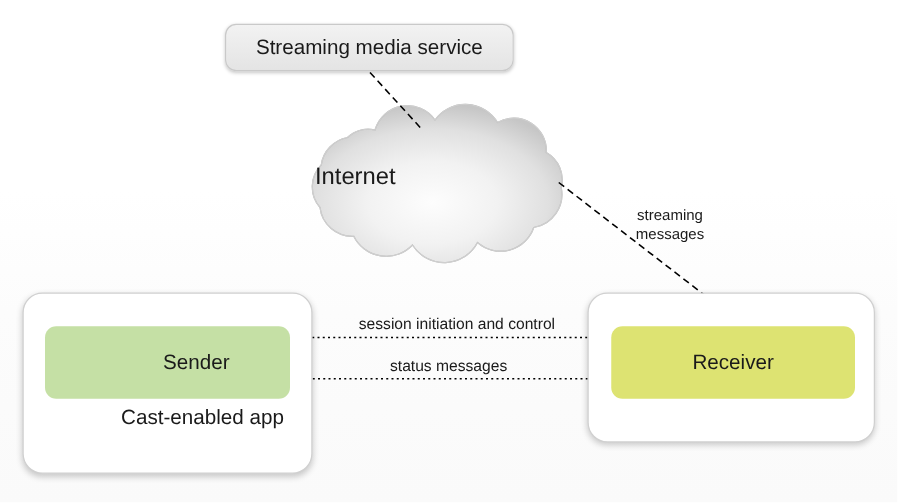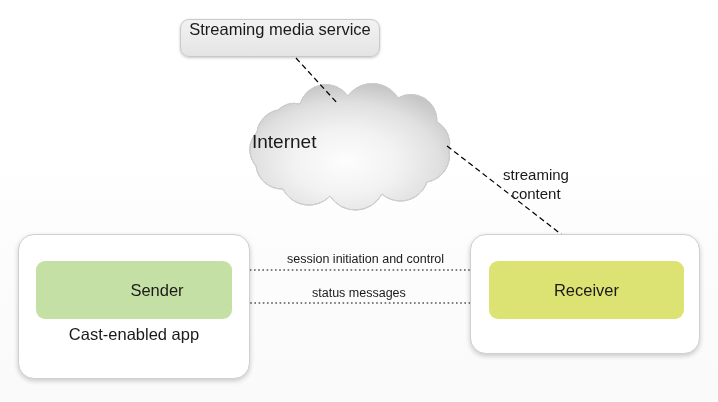--- a/index.html
+++ b/index.html
@@ -25,29 +25,29 @@
     top: 0;
     width: 718px;
     height: 402px;
   }
 
   
   .svc-box {
     position: absolute;
     left: 180px;
     top: 19px;
-    width: 200px;
+    width: 231px;
     height: 38px;
     box-sizing: border-box;
     background: linear-gradient(180deg, #f2f2f2 0%, #ebebeb 50%, #e4e4e4 100%);
     border: 1px solid #c9c9c9;
     border-radius: 9px;
     box-shadow: 0 1px 3px rgba(0,0,0,0.22);
     display: flex;
-    align-items: flex-start;
+    align-items: center;
     justify-content: center;
     font-size: 16.5px;
     color: #1a1a1a;
     white-space: nowrap;
   }
 
   
   .cloud-label {
     position: absolute;
     left: 252px;
@@ -112,20 +112,21 @@
     position: absolute;
     text-align: center;
     font-size: 16.5px;
     line-height: 1.32;
     color: #1a1a1a;
   }
   #caption-sender {
     left: 18px;
     top: 324px;
     width: 232px;
+    padding-left: 28px;
   }
   #caption-receiver {
     left: 470px;
     top: 325px;
     width: 230px;
   }
 
   
   .edge-label {
     position: absolute;
@@ -140,21 +141,21 @@
   #label-status {
     left: 312px;
     top: 286px;
   }
   #label-streaming {
     position: absolute;
     left: 496px;
     top: 165px;
     width: 80px;
     text-align: center;
-    font-size: 15px;
+    font-size: 12px;
     line-height: 1.28;
     color: #1a1a1a;
   }
 </style>
 </head>
 <body>
 
 <div id="stage">
 
   <svg id="svg-layer" viewBox="0 0 718 402">
@@ -213,21 +214,21 @@
   </svg>
 
   <div class="svc-box">
     <span>Streaming media service</span>
   </div>
 
   <div class="cloud-label">Internet</div>
 
   <div id="label-streaming">
     <div>streaming</div>
-    <div>content</div>
+    <div>messages</div>
   </div>
 
   <div class="card" id="card-sender"></div>
   <div class="inner-box" id="inner-sender">
     <span>Sender</span>
   </div>
   <div class="card-caption" id="caption-sender">
     <div>Cast-enabled app</div>
   </div>
 

